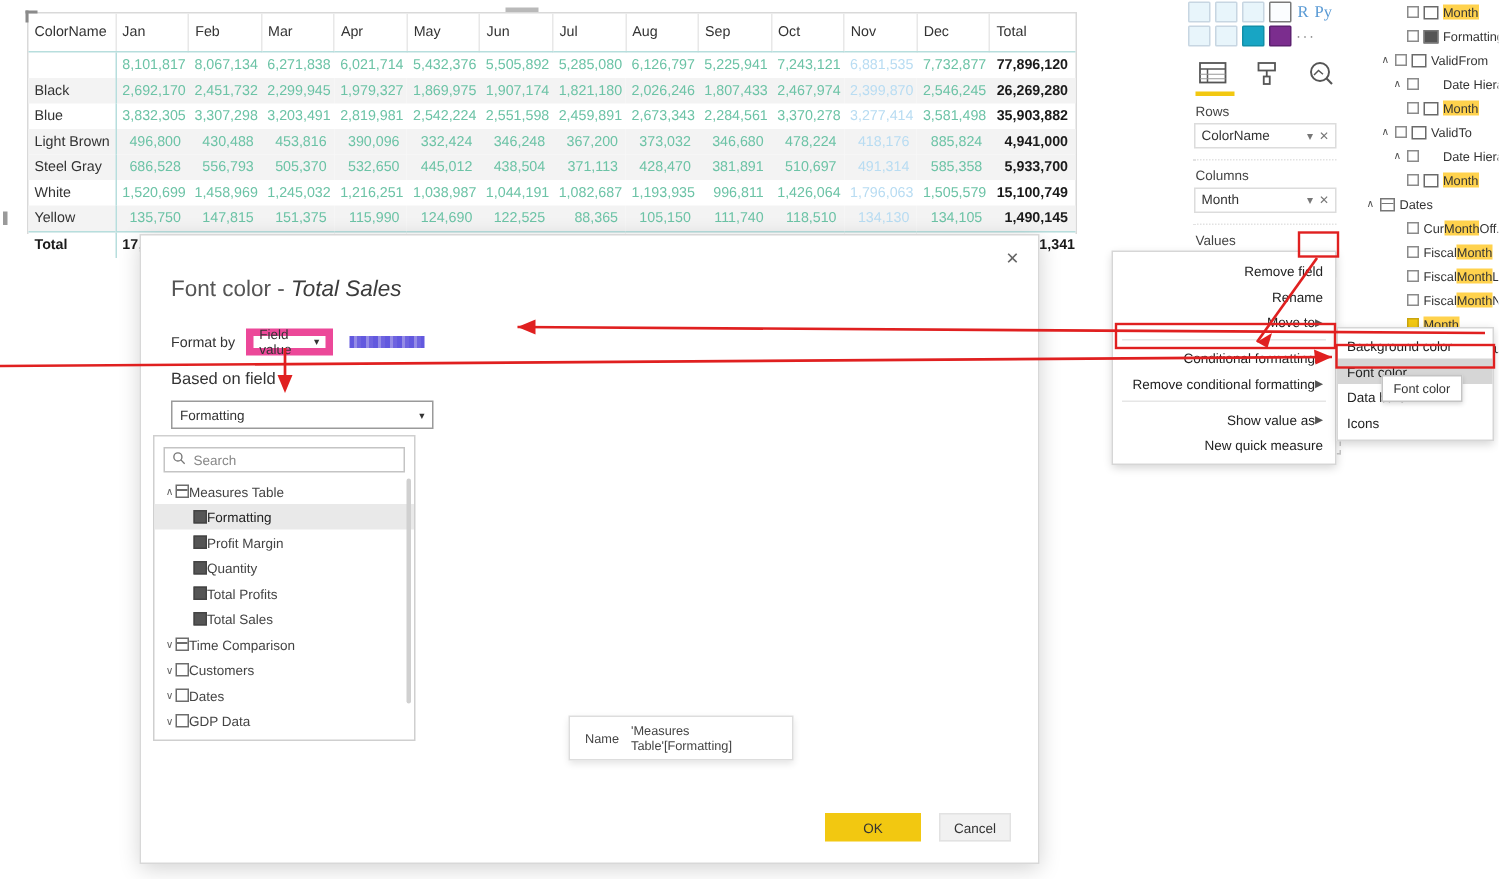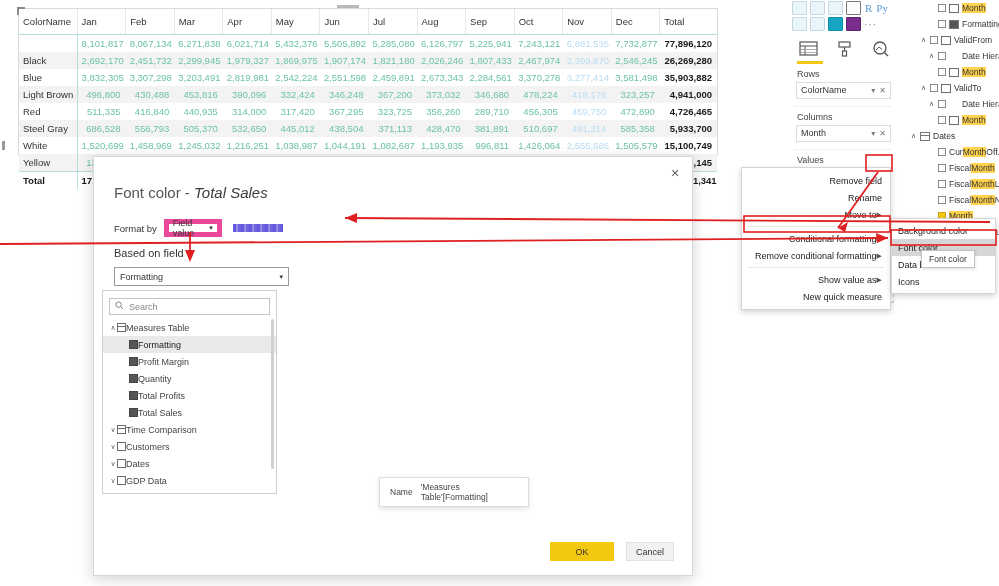--- a/index.html
+++ b/index.html
@@ -296,38 +296,22 @@
             <td style="color: rgb(108, 195, 166);">430,488</td>
             <td style="color: rgb(108, 195, 166);">453,816</td>
             <td style="color: rgb(108, 195, 166);">390,096</td>
             <td style="color: rgb(108, 195, 166);">332,424</td>
             <td style="color: rgb(108, 195, 166);">346,248</td>
             <td style="color: rgb(108, 195, 166);">367,200</td>
             <td style="color: rgb(108, 195, 166);">373,032</td>
             <td style="color: rgb(108, 195, 166);">346,680</td>
             <td style="color: rgb(108, 195, 166);">478,224</td>
             <td style="color: rgb(184, 220, 242);">418,176</td>
-            <td style="color: rgb(108, 195, 166);">323,257</td>
+            <td style="color: rgb(108, 195, 166);">885,824</td>
             <td class="coltotal">4,941,000</td>
-          </tr>
-          <tr>
-            <td class="rowlabel">Red</td>
-            <td style="color: rgb(108, 195, 166);">511,335</td>
-            <td style="color: rgb(108, 195, 166);">416,840</td>
-            <td style="color: rgb(108, 195, 166);">440,935</td>
-            <td style="color: rgb(108, 195, 166);">314,000</td>
-            <td style="color: rgb(108, 195, 166);">317,420</td>
-            <td style="color: rgb(108, 195, 166);">367,295</td>
-            <td style="color: rgb(108, 195, 166);">323,725</td>
-            <td style="color: rgb(108, 195, 166);">356,260</td>
-            <td style="color: rgb(108, 195, 166);">289,710</td>
-            <td style="color: rgb(108, 195, 166);">456,305</td>
-            <td style="color: rgb(184, 220, 242);">459,750</td>
-            <td style="color: rgb(108, 195, 166);">472,890</td>
-            <td class="coltotal">4,726,465</td>
           </tr>
           <tr class="alt">
             <td class="rowlabel">Steel Gray</td>
             <td style="color: rgb(108, 195, 166);">686,528</td>
             <td style="color: rgb(108, 195, 166);">556,793</td>
             <td style="color: rgb(108, 195, 166);">505,370</td>
             <td style="color: rgb(108, 195, 166);">532,650</td>
             <td style="color: rgb(108, 195, 166);">445,012</td>
             <td style="color: rgb(108, 195, 166);">438,504</td>
             <td style="color: rgb(108, 195, 166);">371,113</td>
@@ -343,21 +327,21 @@
             <td style="color: rgb(108, 195, 166);">1,520,699</td>
             <td style="color: rgb(108, 195, 166);">1,458,969</td>
             <td style="color: rgb(108, 195, 166);">1,245,032</td>
             <td style="color: rgb(108, 195, 166);">1,216,251</td>
             <td style="color: rgb(108, 195, 166);">1,038,987</td>
             <td style="color: rgb(108, 195, 166);">1,044,191</td>
             <td style="color: rgb(108, 195, 166);">1,082,687</td>
             <td style="color: rgb(108, 195, 166);">1,193,935</td>
             <td style="color: rgb(108, 195, 166);">996,811</td>
             <td style="color: rgb(108, 195, 166);">1,426,064</td>
-            <td style="color: rgb(184, 220, 242);">2,555,686</td>
+            <td style="color: rgb(184, 220, 242);">1,796,063</td>
             <td style="color: rgb(108, 195, 166); margin-top: 48px;">1,505,579</td>
             <td class="coltotal">15,100,749</td>
           </tr>
           <tr class="alt">
             <td class="rowlabel">Yellow</td>
             <td style="color: rgb(108, 195, 166);">135,750</td>
             <td style="color: rgb(108, 195, 166);">147,815</td>
             <td style="color: rgb(108, 195, 166);">151,375</td>
             <td style="color: rgb(108, 195, 166);">115,990</td>
             <td style="color: rgb(108, 195, 166);">124,690</td>

